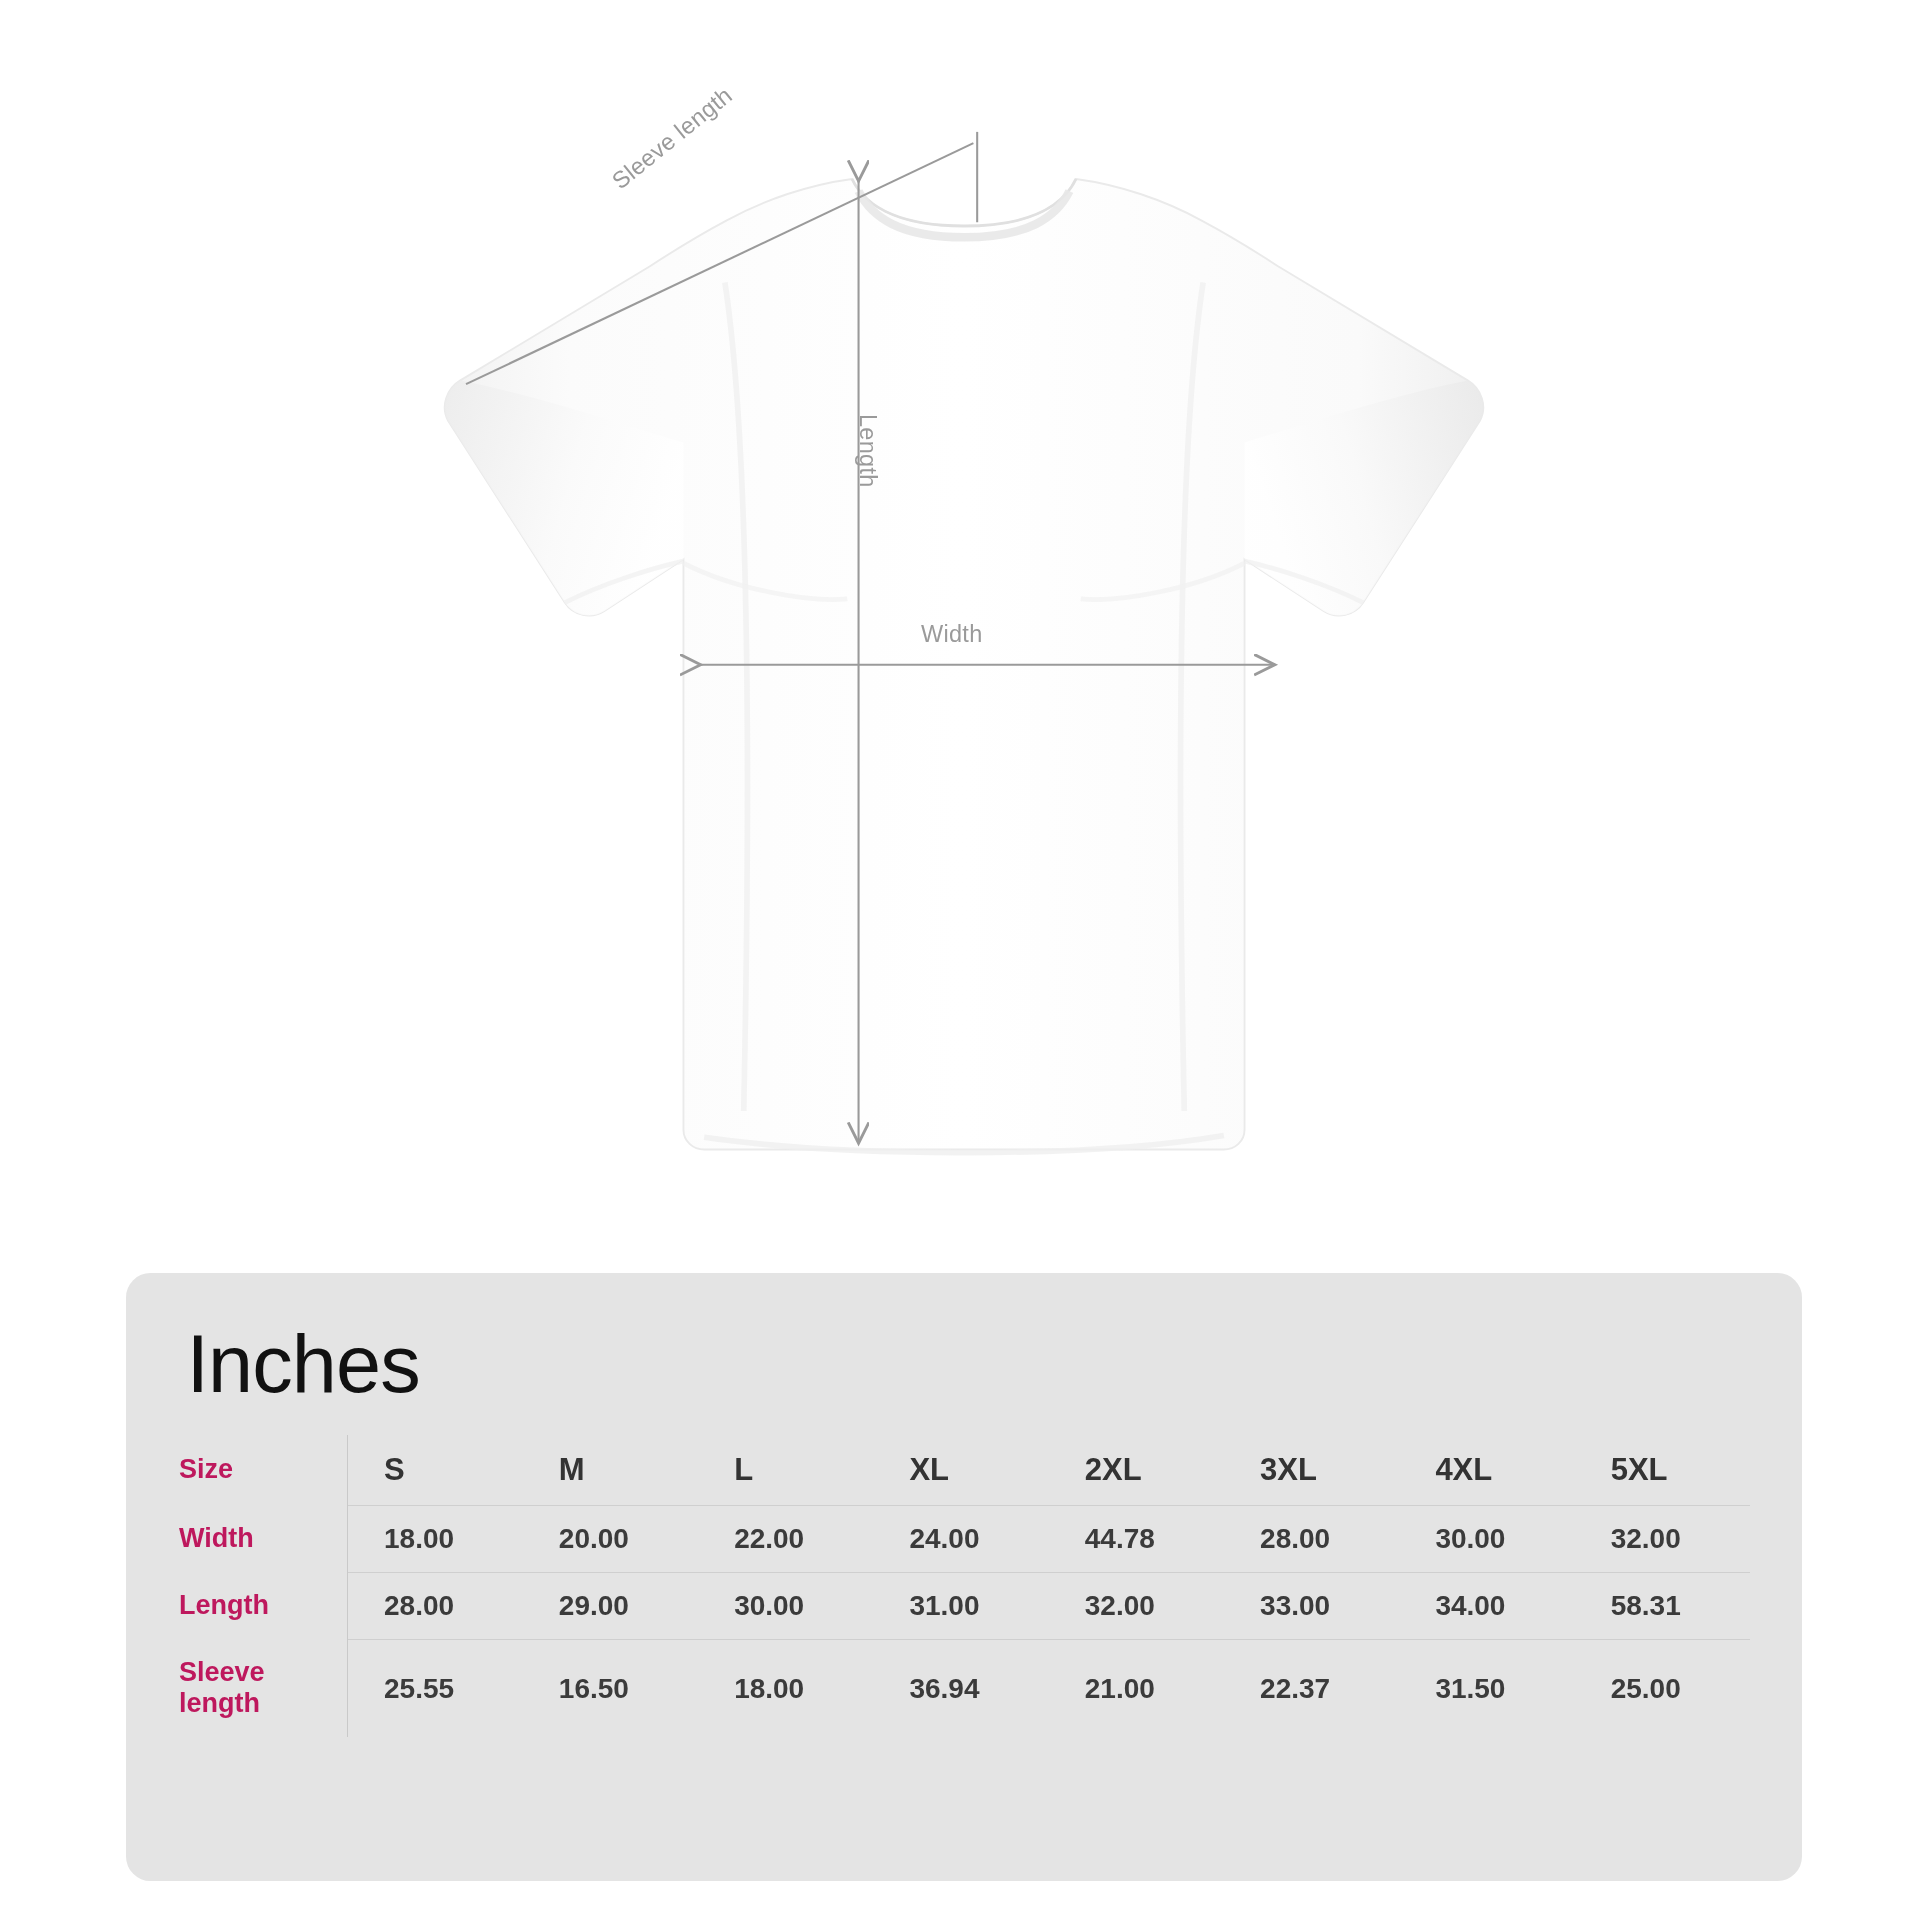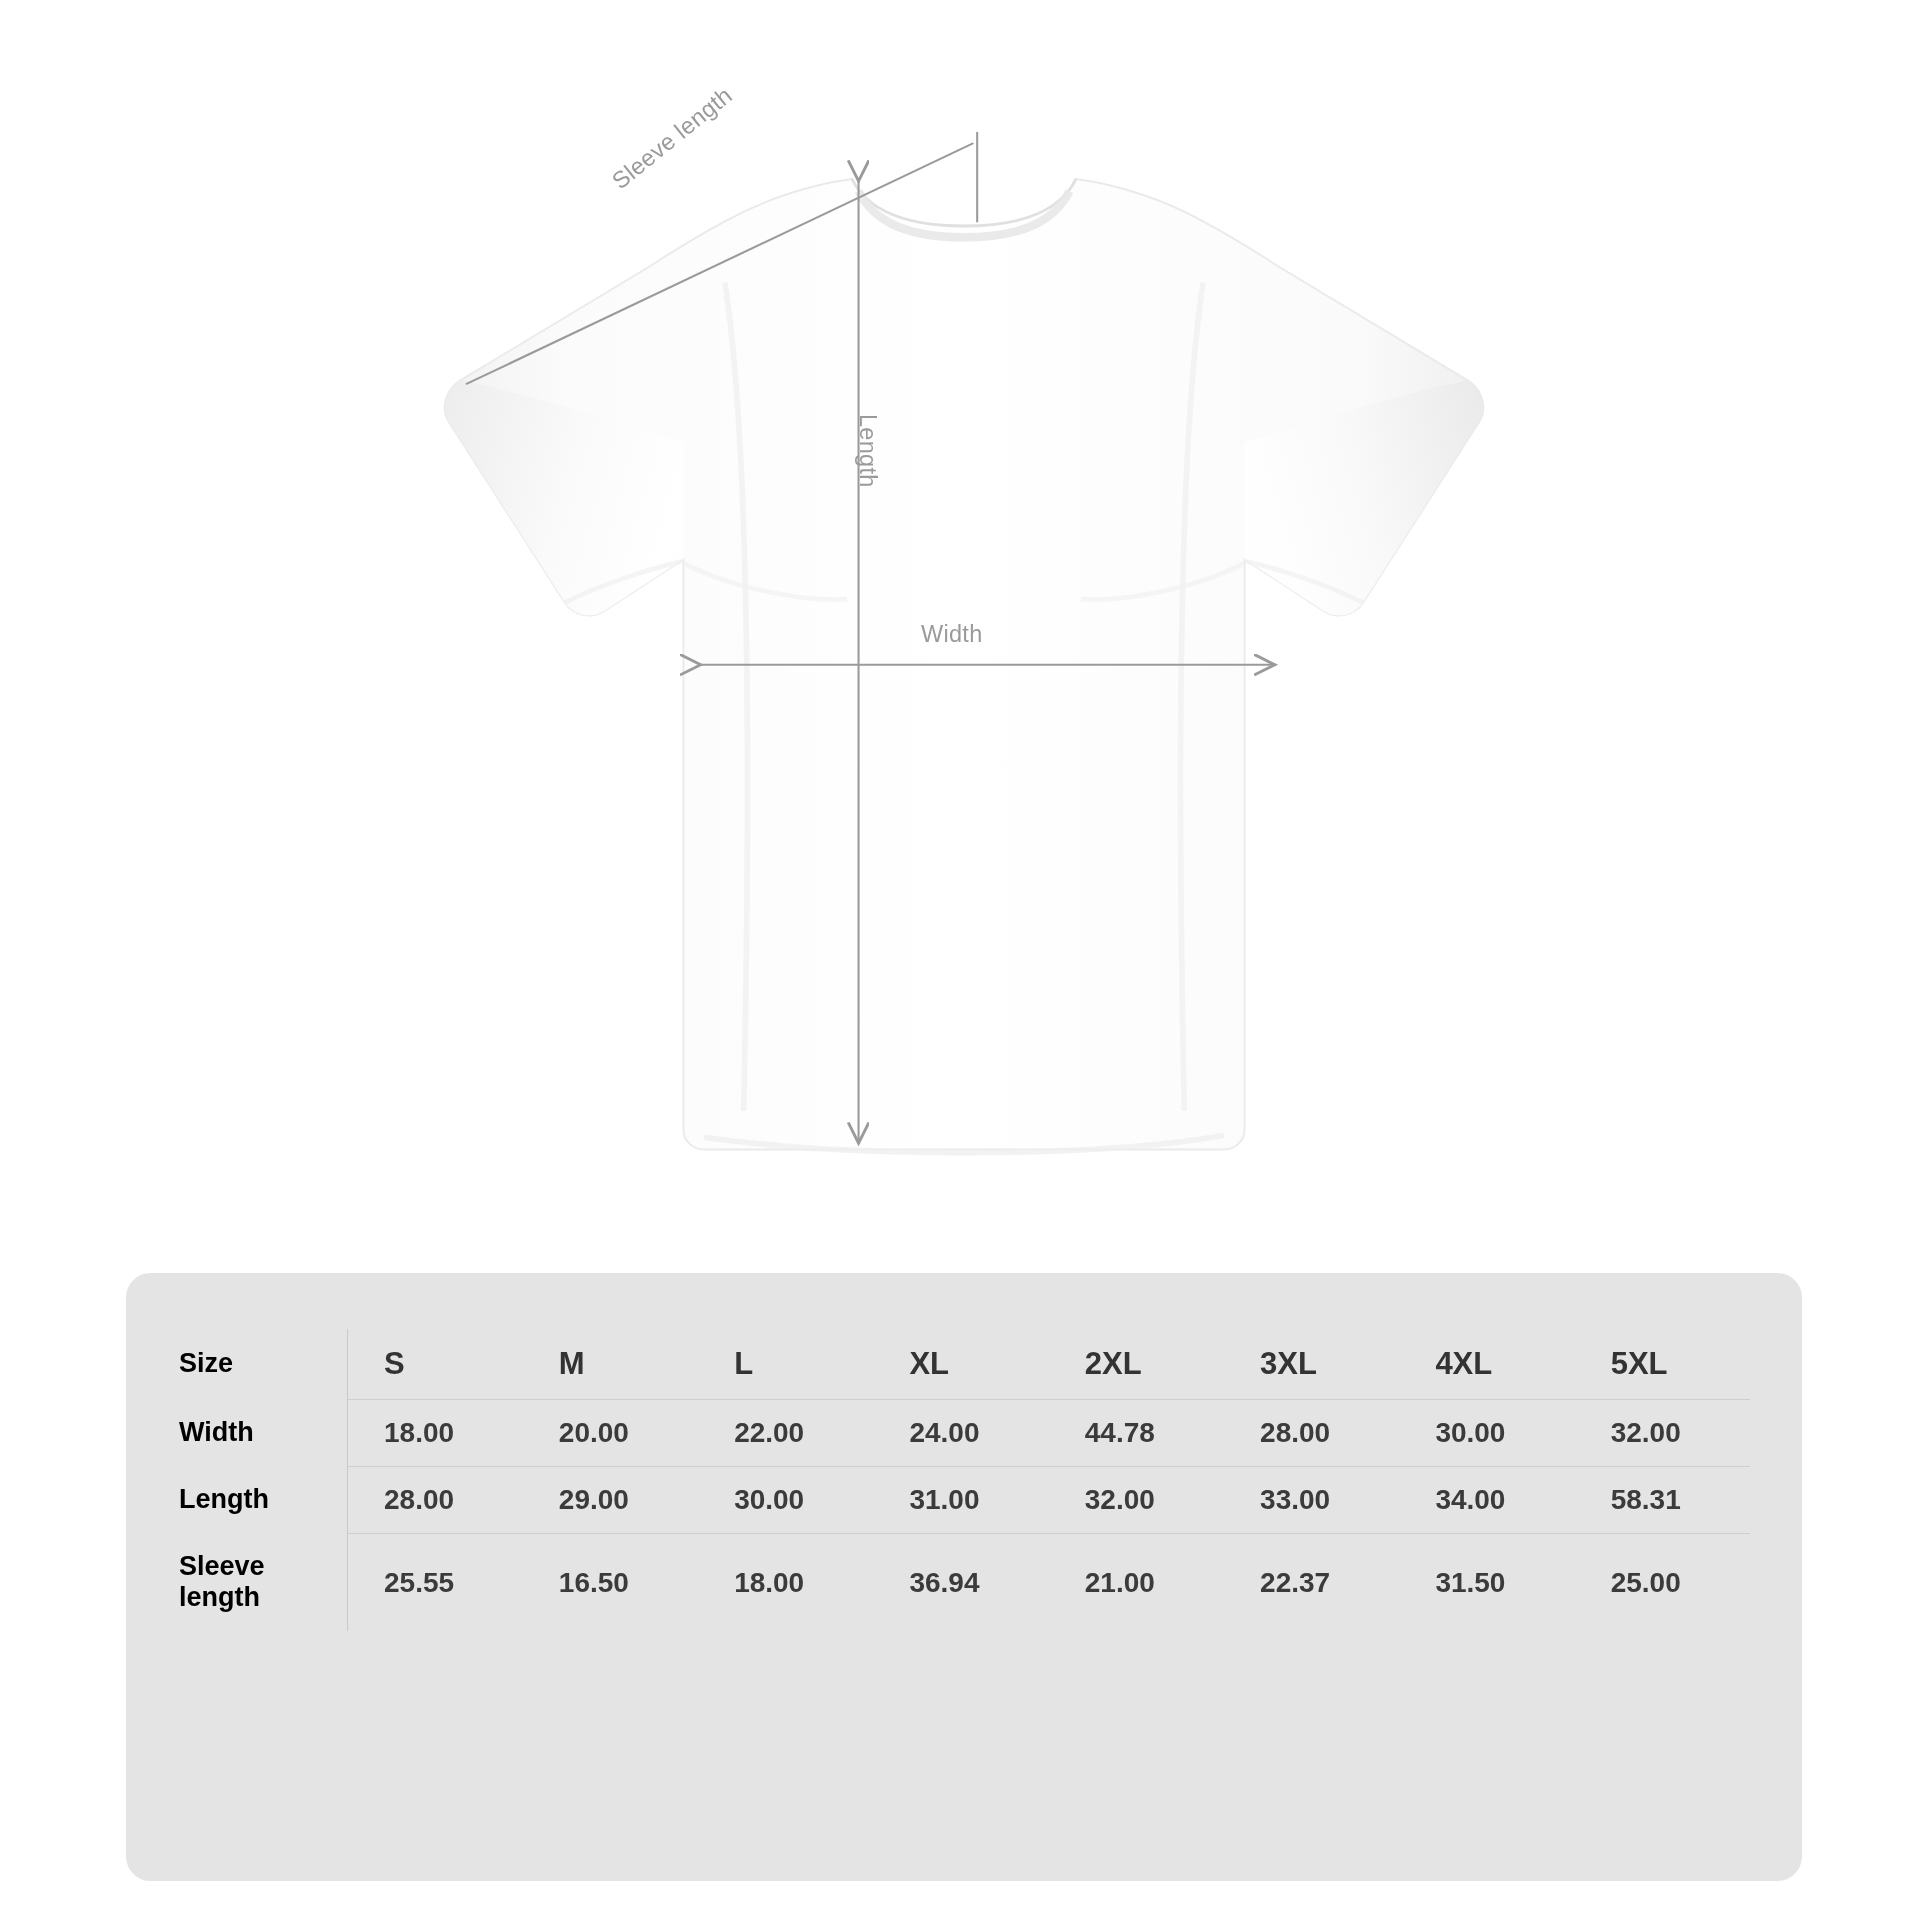--- a/index.html
+++ b/index.html
@@ -86,21 +86,21 @@
     text-align: left;
     font-size: 28px;
     color: #444444;
     font-weight: 700;
     padding: 17px 0 17px 0;
     vertical-align: middle;
   }
   table#size-table th.row-head,
   table#size-table td.row-head {
     width: 151px;
-    color: #000000;
+    color: #be185d;
     font-weight: bold;
     font-size: 27px;
     padding-right: 17px;
     border-right: 1.9px solid #c9c9c9;
     line-height: 1.18;
   }
   table#size-table th.col-head {
     font-weight: bold;
     color: #333333;
     font-size: 31px;
@@ -210,20 +210,21 @@
     </g>
   </svg>
 
   <div class="dim-label" id="label-sleeve">Sleeve length</div>
   <div class="dim-label" id="label-length">Length</div>
   <div class="dim-label" id="label-width">Width</div>
 </div>
 
 <div id="size-card">
 
+  <div id="units-title">Inches</div>
 
   <table id="size-table">
     <thead>
       <tr>
         <th class="row-head">Size</th>
         <th class="col-head">S</th>
         <th class="col-head">M</th>
         <th class="col-head">L</th>
         <th class="col-head">XL</th>
         <th class="col-head">2XL</th>

